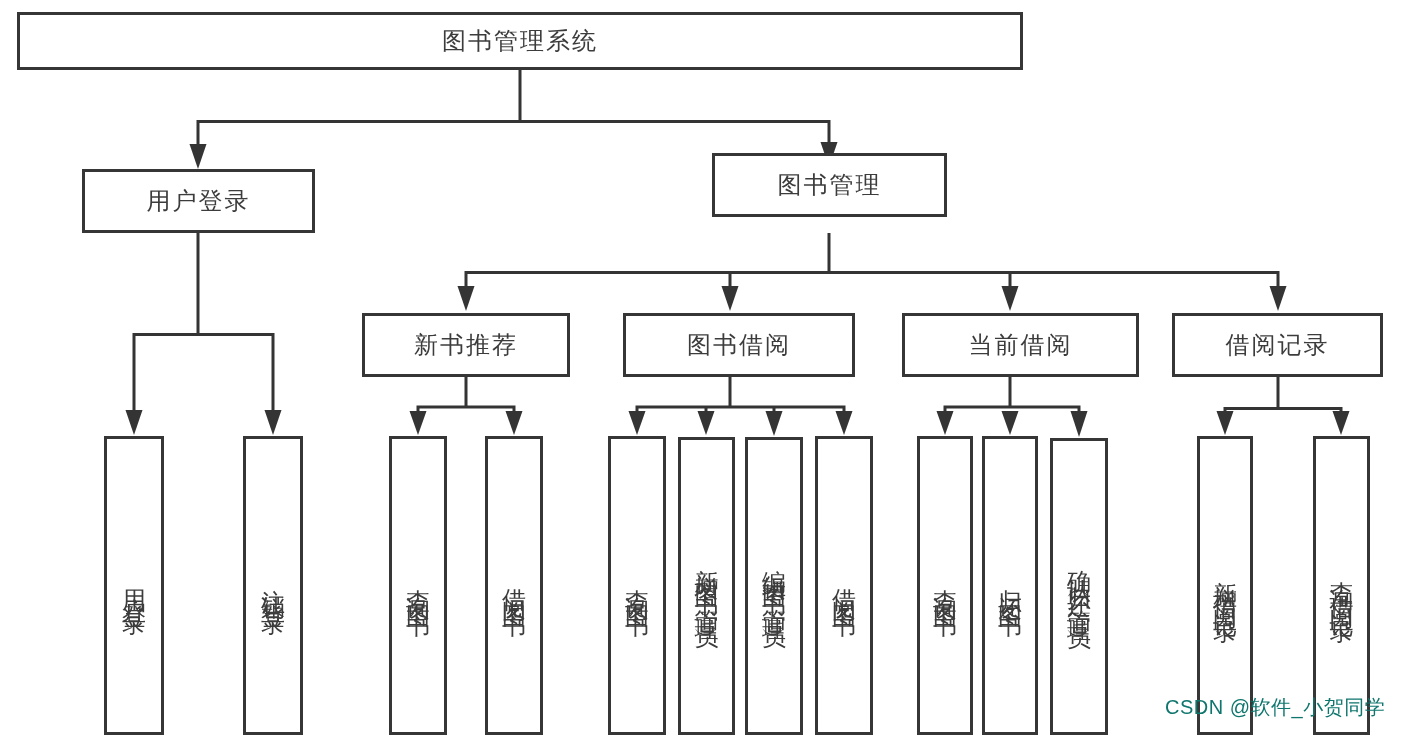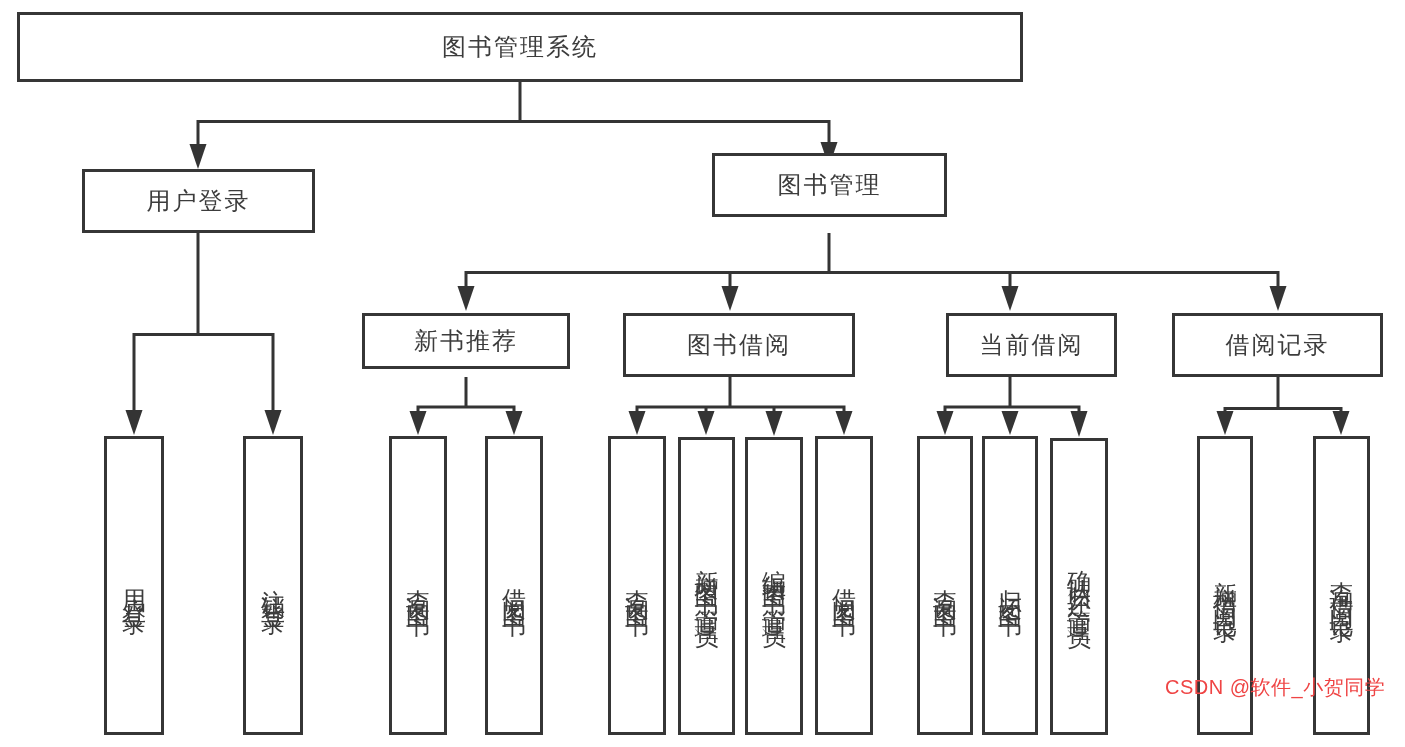--- a/index.html
+++ b/index.html
@@ -30,24 +30,24 @@
   }
   .box.v span{
     writing-mode:vertical-rl;
     font-size:24px;
     letter-spacing:8px;
     line-height:1;
     white-space:nowrap;
   }
   .watermark{
     position:absolute;
-    left:1165px;top:674px;
+    left:1165px;top:694px;
     width:240px;
     font-size:20px;
-    color:#ef4444;
+    color:#0f766e;
     letter-spacing:0.5px;
     white-space:nowrap;
   }
 </style>
 </head>
 <body>
 
 <div class="canvas">
 
   <svg class="connectors" viewBox="0 0 1405 747" xmlns="http://www.w3.org/2000/svg">
@@ -79,38 +79,38 @@
     <path d="M1010 377 L1010 407 M945 407 L1079 407 M945 405.5 L945 412 M1079 405.5 L1079 412"></path>
     <polygon points="936.5,411 953.5,411 945,435"></polygon>
     <polygon points="1001.5,411 1018.5,411 1010,435"></polygon>
     <polygon points="1070.5,411 1087.5,411 1079,437"></polygon>
 
     <path d="M1278 377 L1278 408.5 M1225 408.5 L1341 408.5 M1225 407 L1225 412 M1341 407 L1341 412"></path>
     <polygon points="1216.5,411 1233.5,411 1225,435"></polygon>
     <polygon points="1332.5,411 1349.5,411 1341,435"></polygon>
   </svg>
 
-  <div class="box h" style="left:17px;top:12px;width:1006px;height:70px">
+  <div class="box h" style="left:17px;top:12px;width:1006px;height:58px">
     <span>图书管理系统</span>
   </div>
 
   <div class="box h" style="left:82px;top:169px;width:233px;height:64px">
     <span>用户登录</span>
   </div>
   <div class="box h" style="left:712px;top:153px;width:235px;height:64px">
     <span>图书管理</span>
   </div>
 
-  <div class="box h" style="left:362px;top:313px;width:208px;height:56px">
+  <div class="box h" style="left:362px;top:313px;width:208px;height:64px">
     <span>新书推荐</span>
   </div>
   <div class="box h" style="left:623px;top:313px;width:232px;height:64px">
     <span>图书借阅</span>
   </div>
-  <div class="box h" style="left:946px;top:313px;width:171px;height:64px">
+  <div class="box h" style="left:902px;top:313px;width:237px;height:64px">
     <span>当前借阅</span>
   </div>
   <div class="box h" style="left:1172px;top:313px;width:211px;height:64px">
     <span>借阅记录</span>
   </div>
 
   <div class="box v" style="left:104px;top:436px;width:60px;height:299px">
     <span>用户登录</span>
   </div>
   <div class="box v" style="left:243px;top:436px;width:60px;height:299px">

